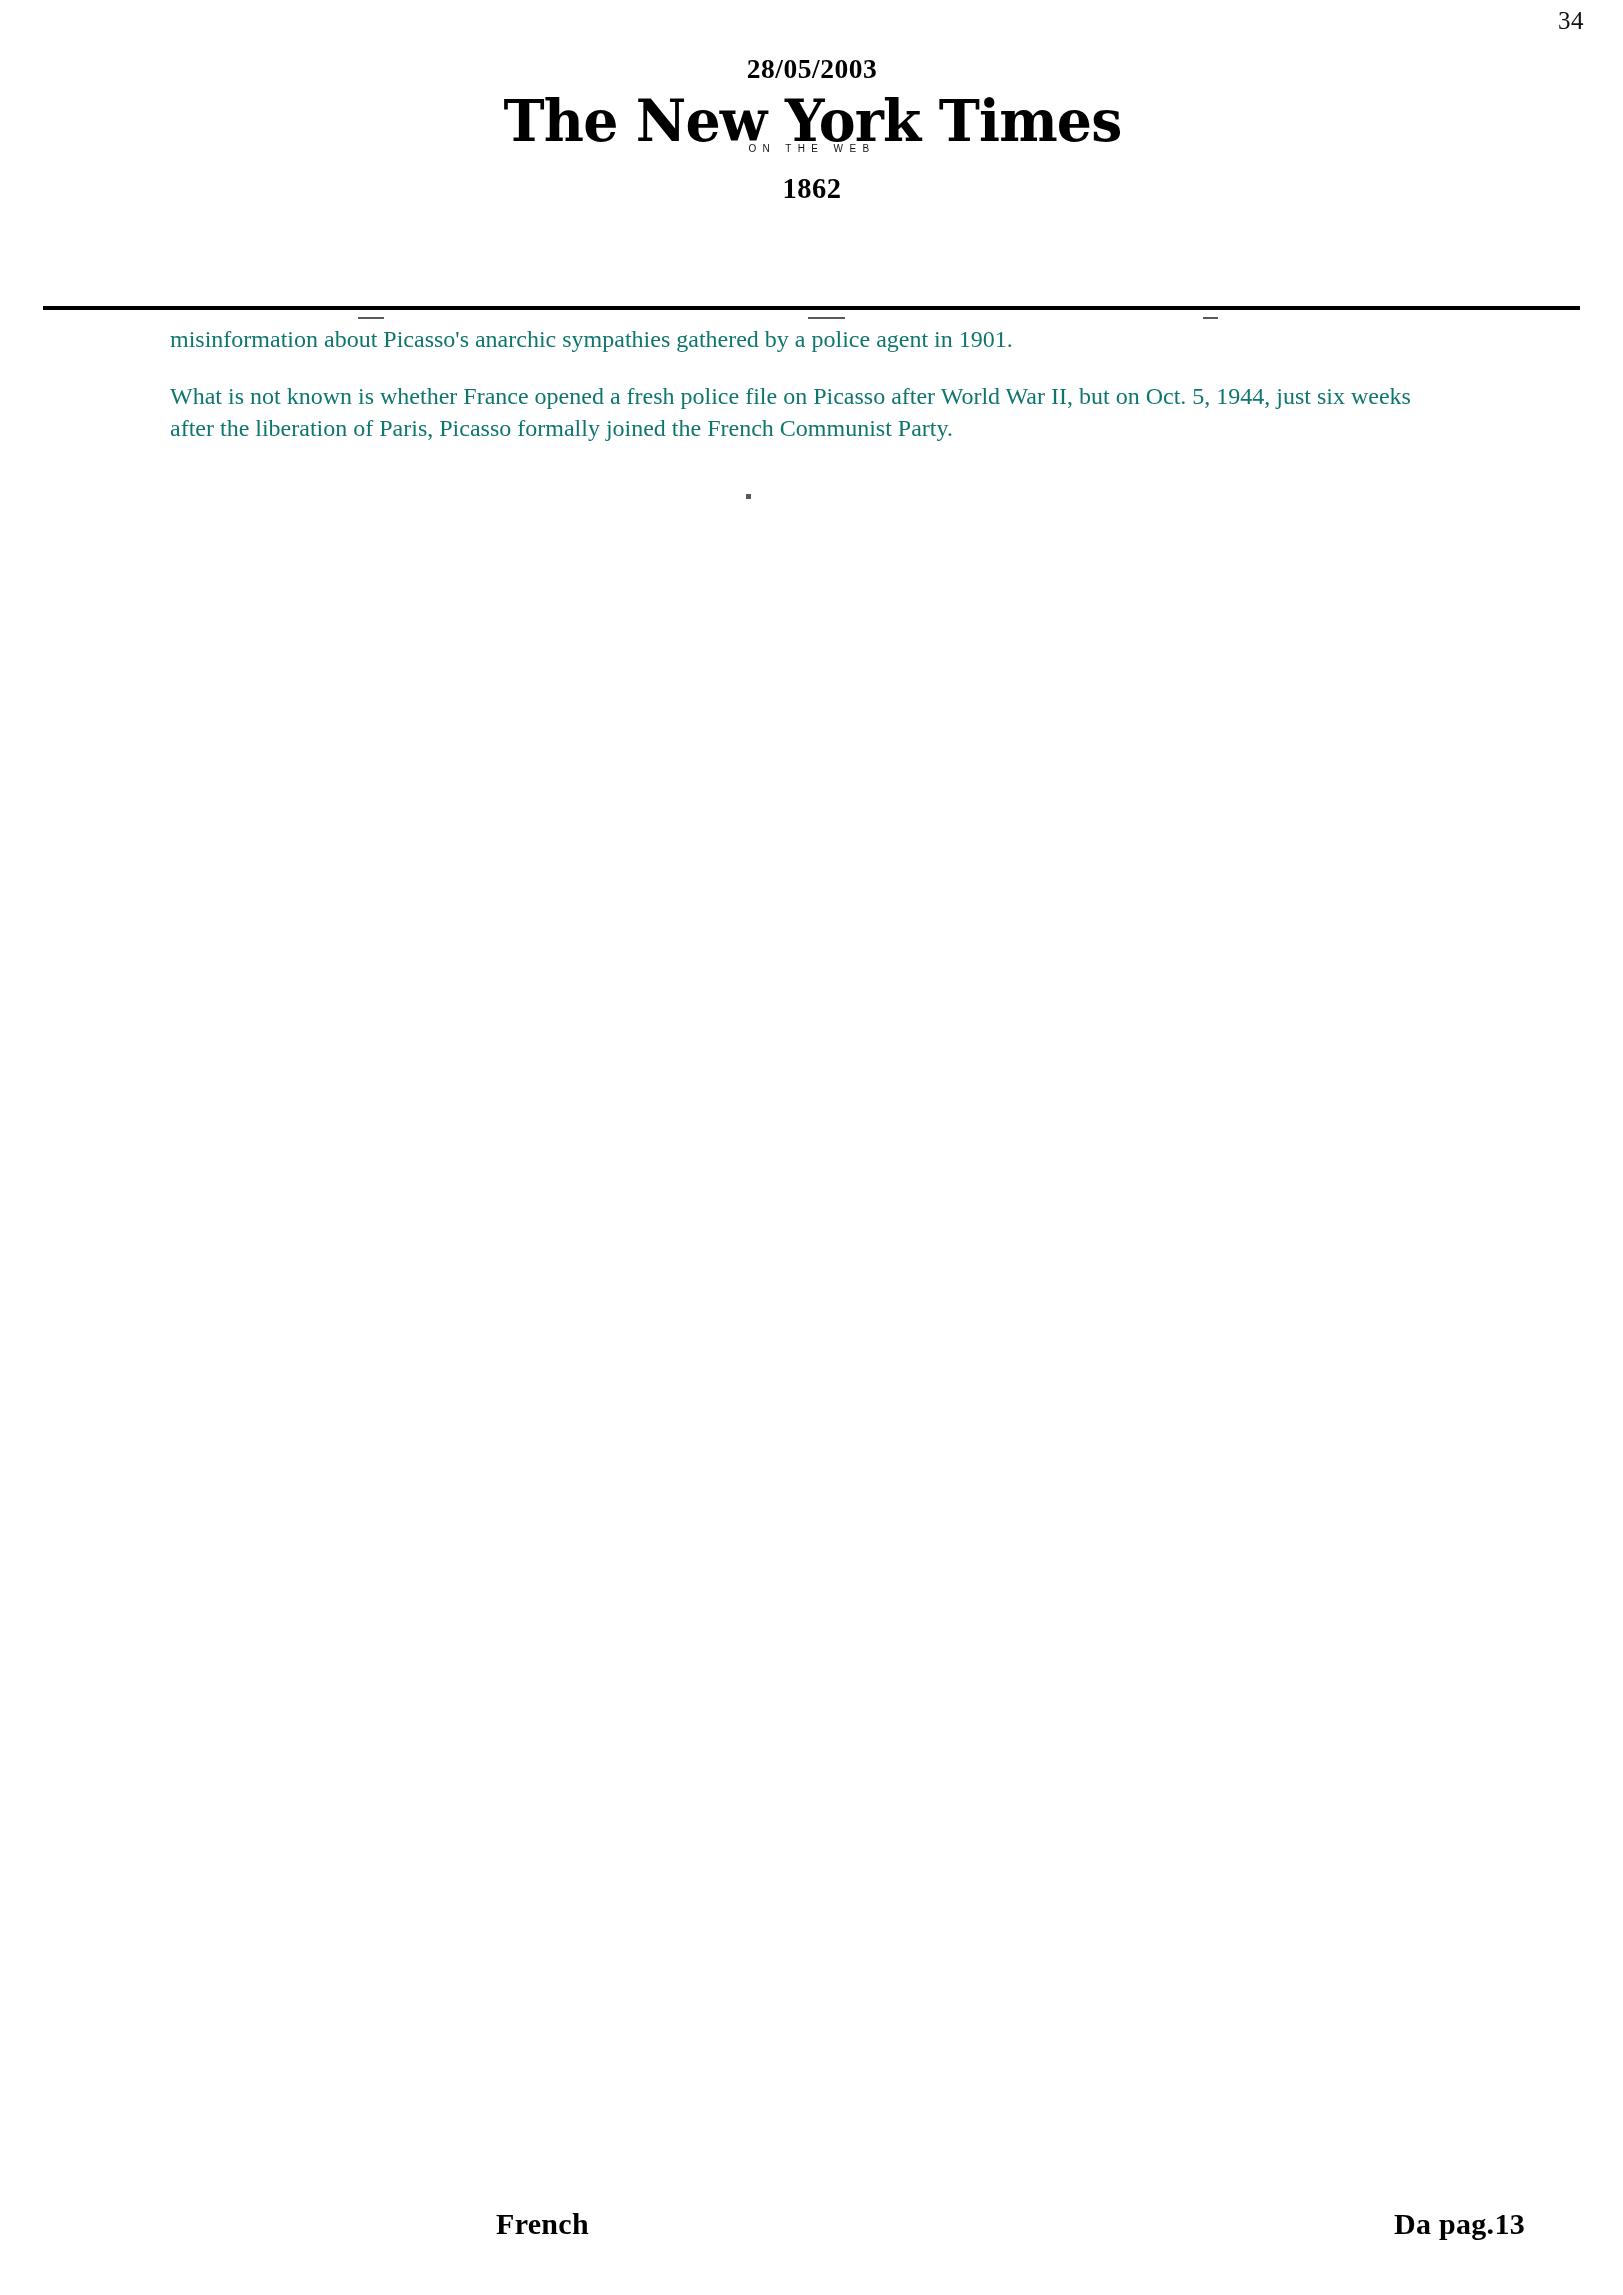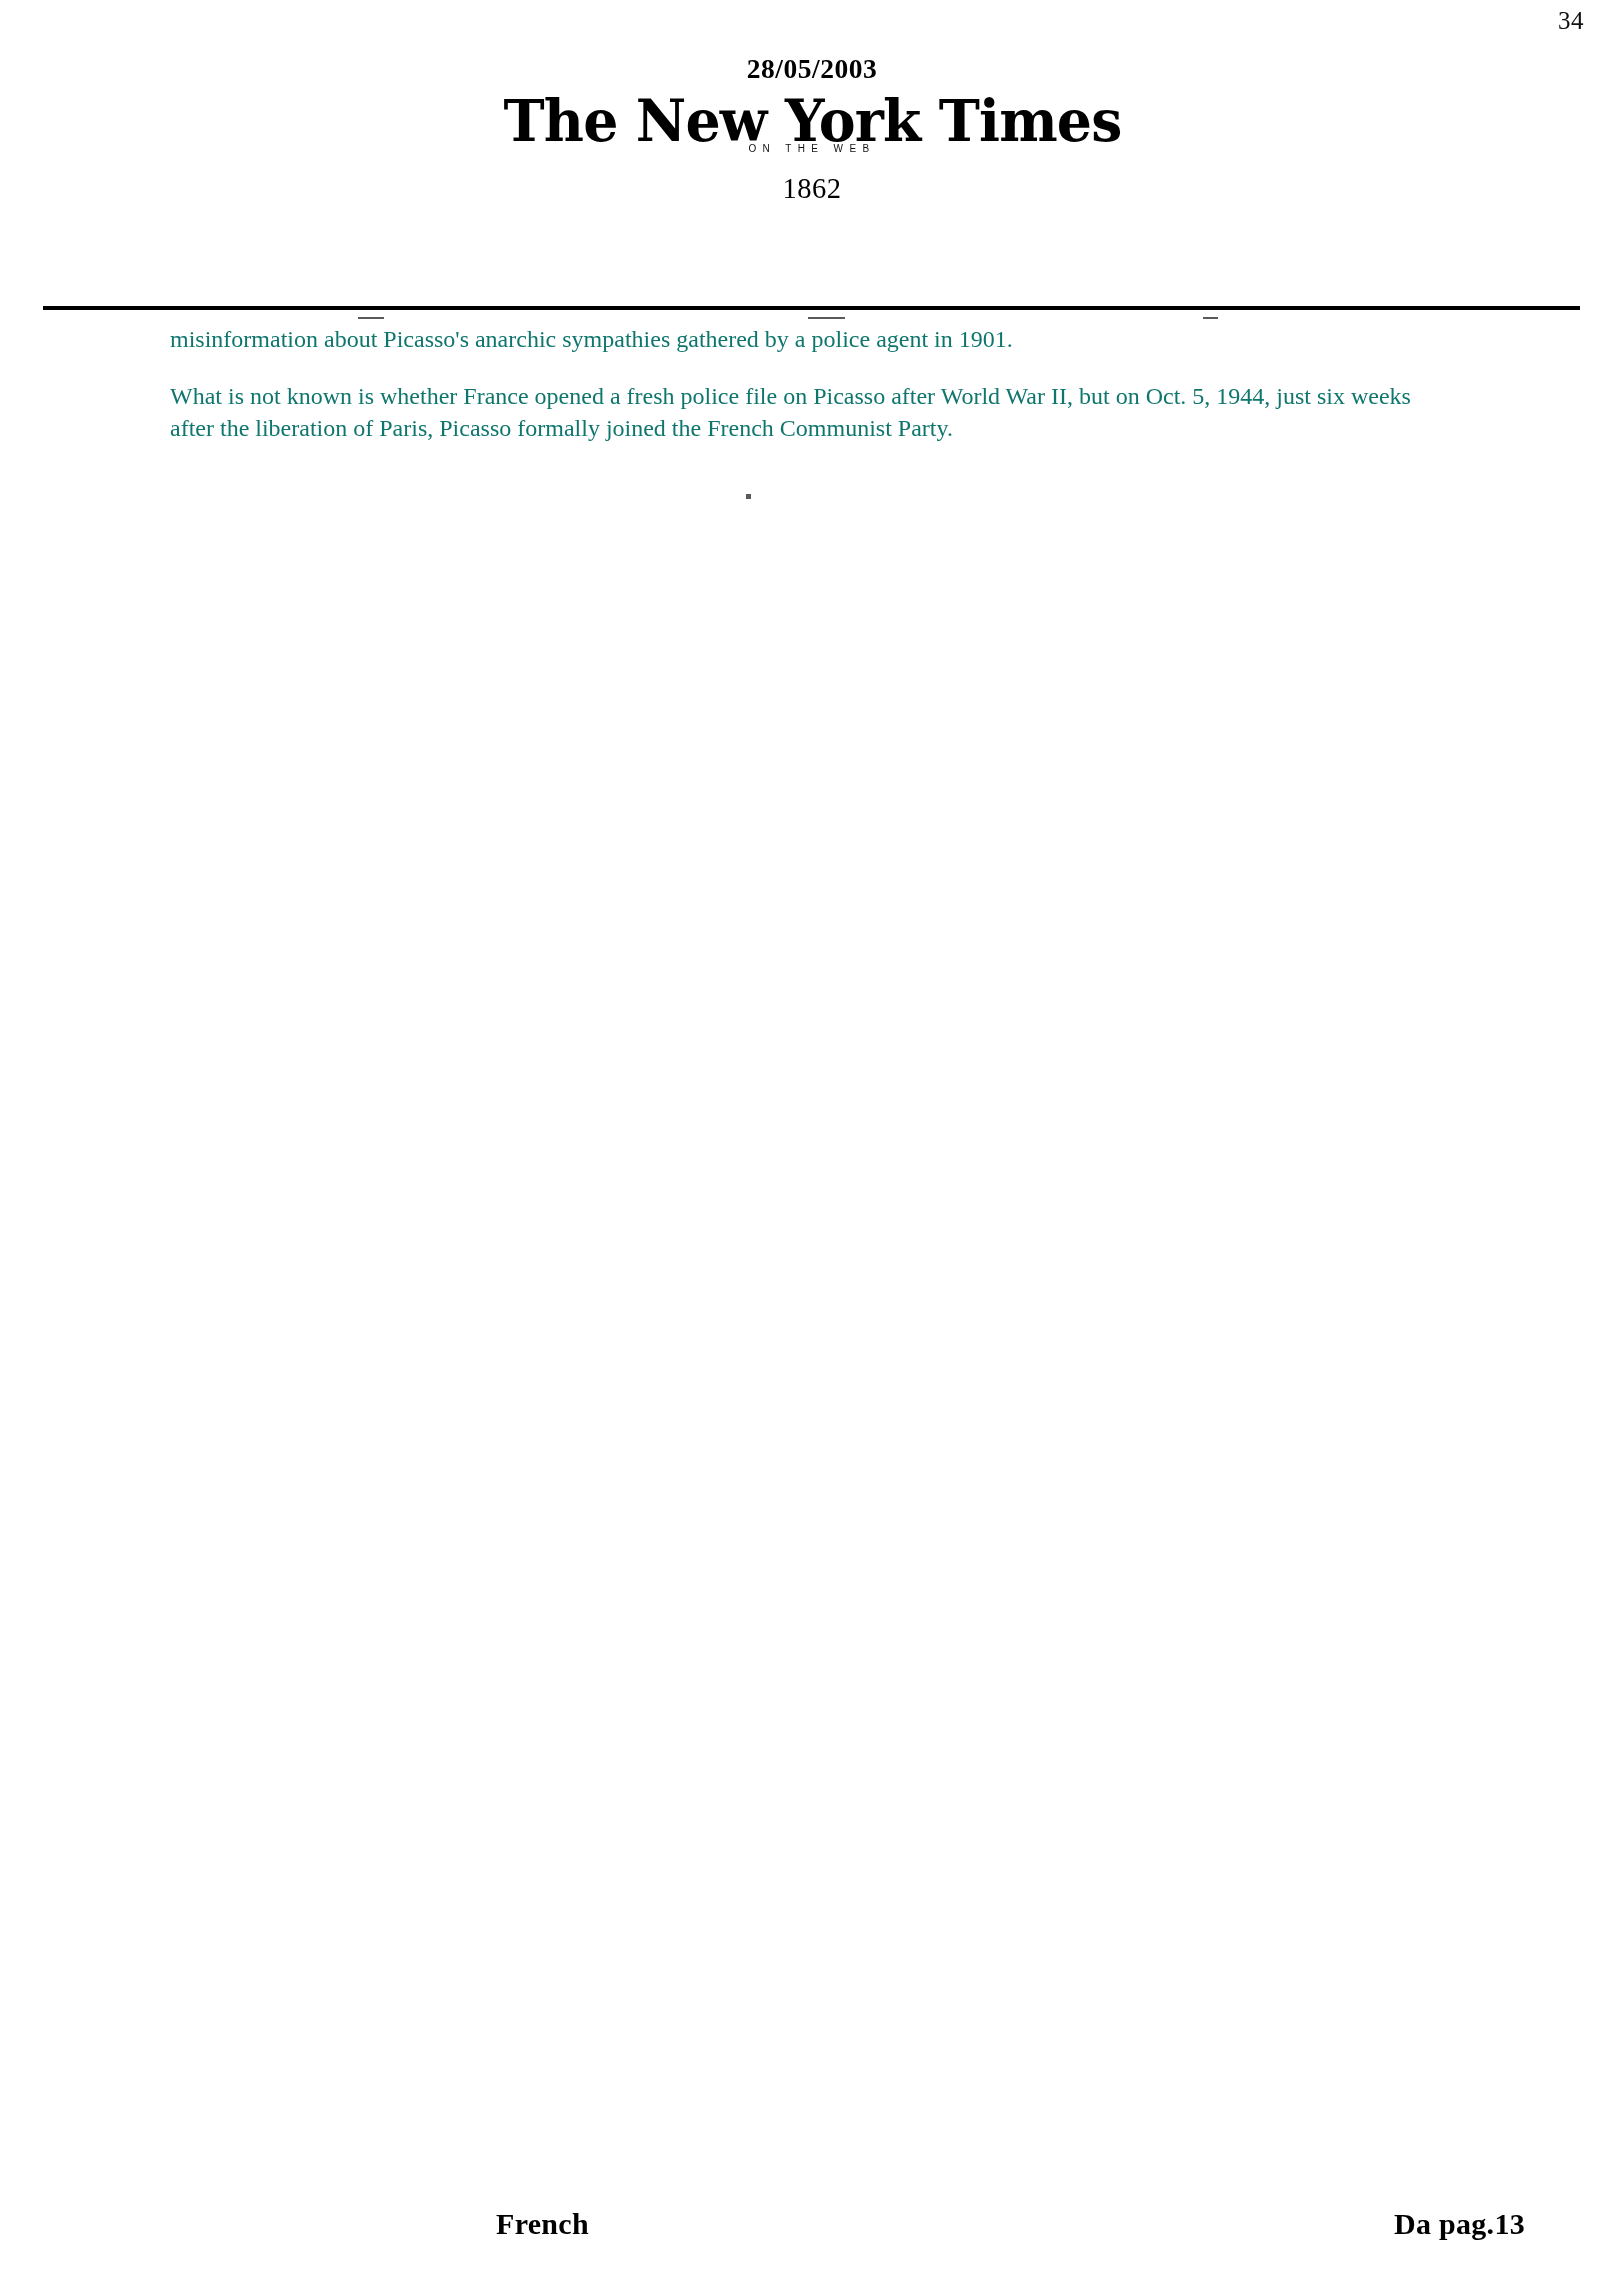--- a/index.html
+++ b/index.html
@@ -70,21 +70,21 @@
     font-family: "Liberation Sans", sans-serif;
     font-size: 10px;
     letter-spacing: 6.4px;
     font-weight: normal;
     color: #111;
     white-space: nowrap;
   }
   .issue-number {
     margin-top: 24px;
     font-size: 28.5px;
-    font-weight: normal;
+    font-weight: bold;
     letter-spacing: 0.5px;
   }
 
   .rule {
     position: absolute;
     top: 306px;
     left: 43px;
     width: 1537px;
     height: 3.7px;
     background: #000;

